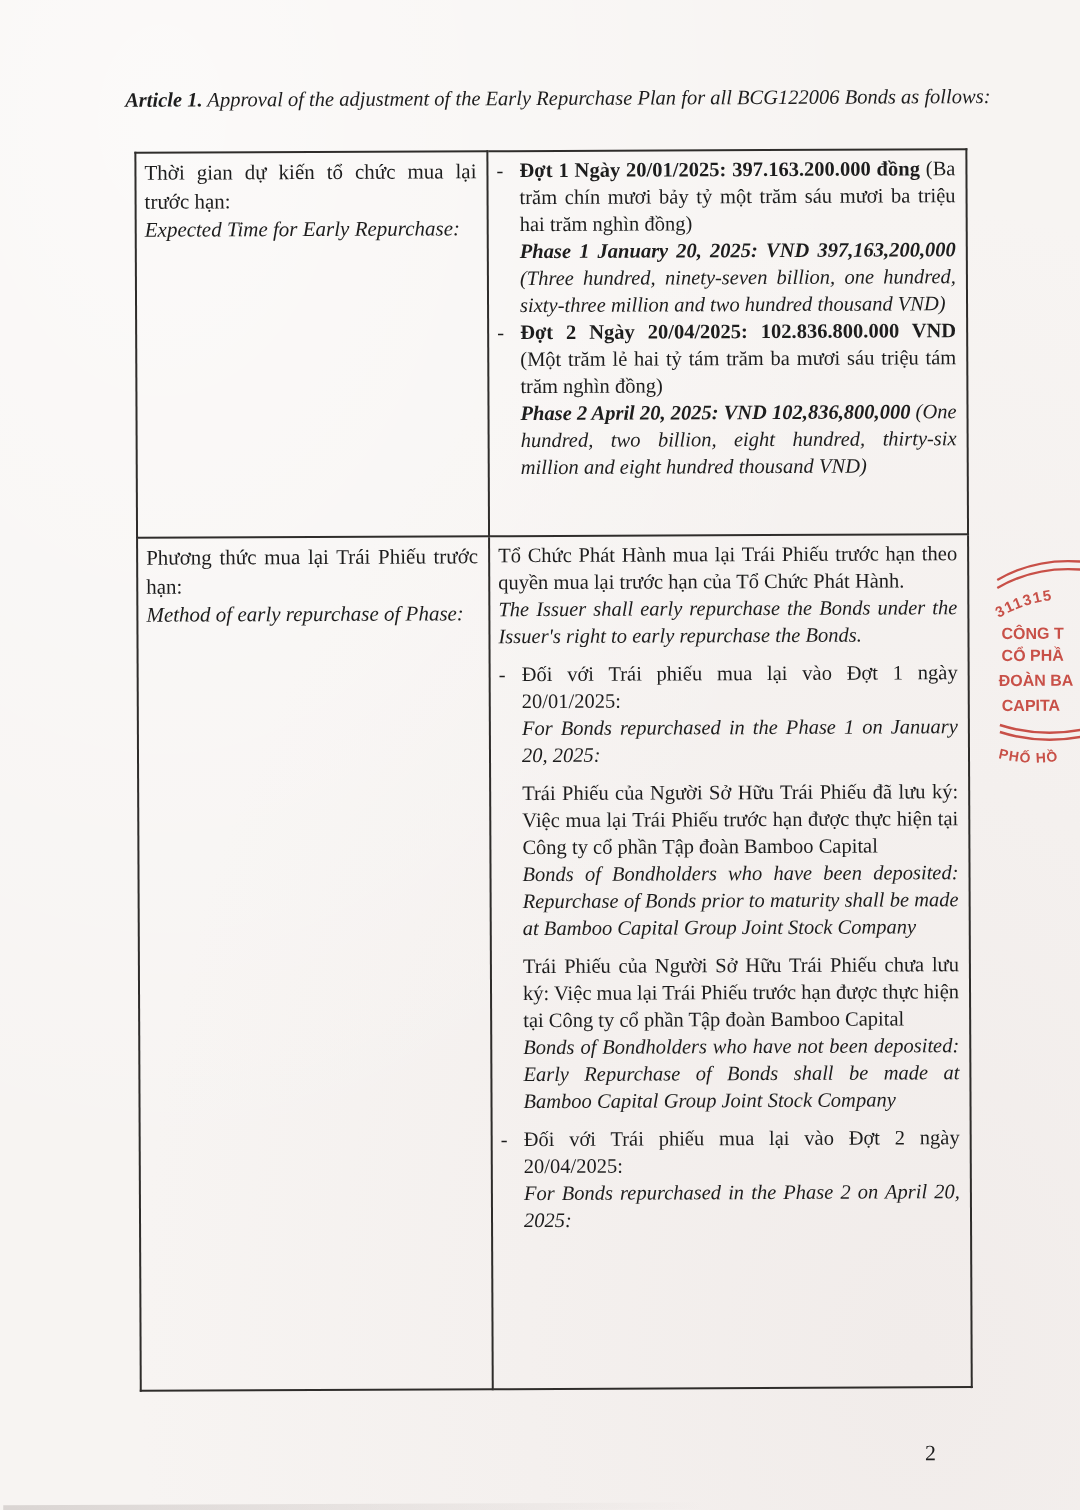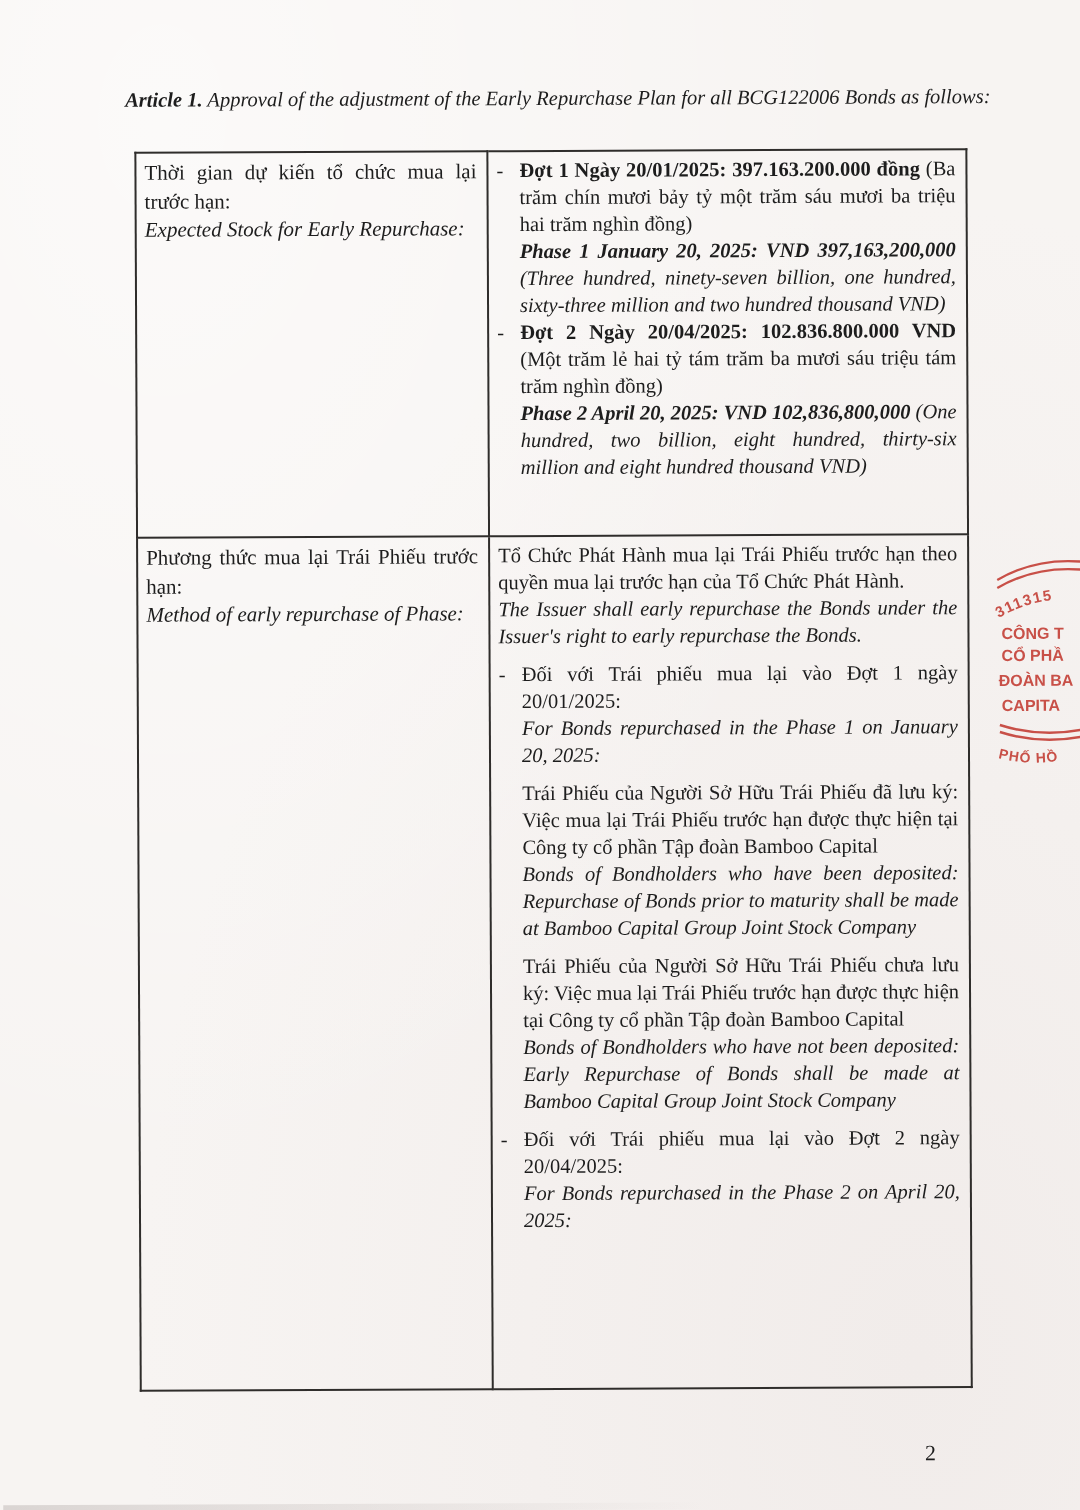--- a/index.html
+++ b/index.html
@@ -70,21 +70,21 @@
   <table class="doc">
     <colgroup>
         <col style="width:352px">
         <col style="width:479px">
       </colgroup>
 
     <tbody>
         <tr class="r1">
       <td class="cl">
         <p class="vi">Thời gian dự kiến tổ chức mua lại trước hạn:</p>
-        <p class="en">Expected Stock for Early Repurchase:</p>
+        <p class="en">Expected Time for Early Repurchase:</p>
       </td>
       <td class="cr">
         <div class="li">
           <span class="dash">-</span>
           <div class="lb">
             <p class="vi just"><b>Đợt 1 Ngày 20/01/2025: 397.163.200.000 đồng</b> <span>(Ba trăm chín mươi bảy tỷ một trăm sáu mươi ba triệu hai trăm nghìn đồng)</span></p>
             <p class="en just"><b>Phase 1 January 20, 2025: VND 397,163,200,000</b> <span>(Three hundred, ninety-seven billion, one hundred, sixty-three million and two hundred thousand VND)</span></p>
           </div>
         </div>
         <div class="li">

